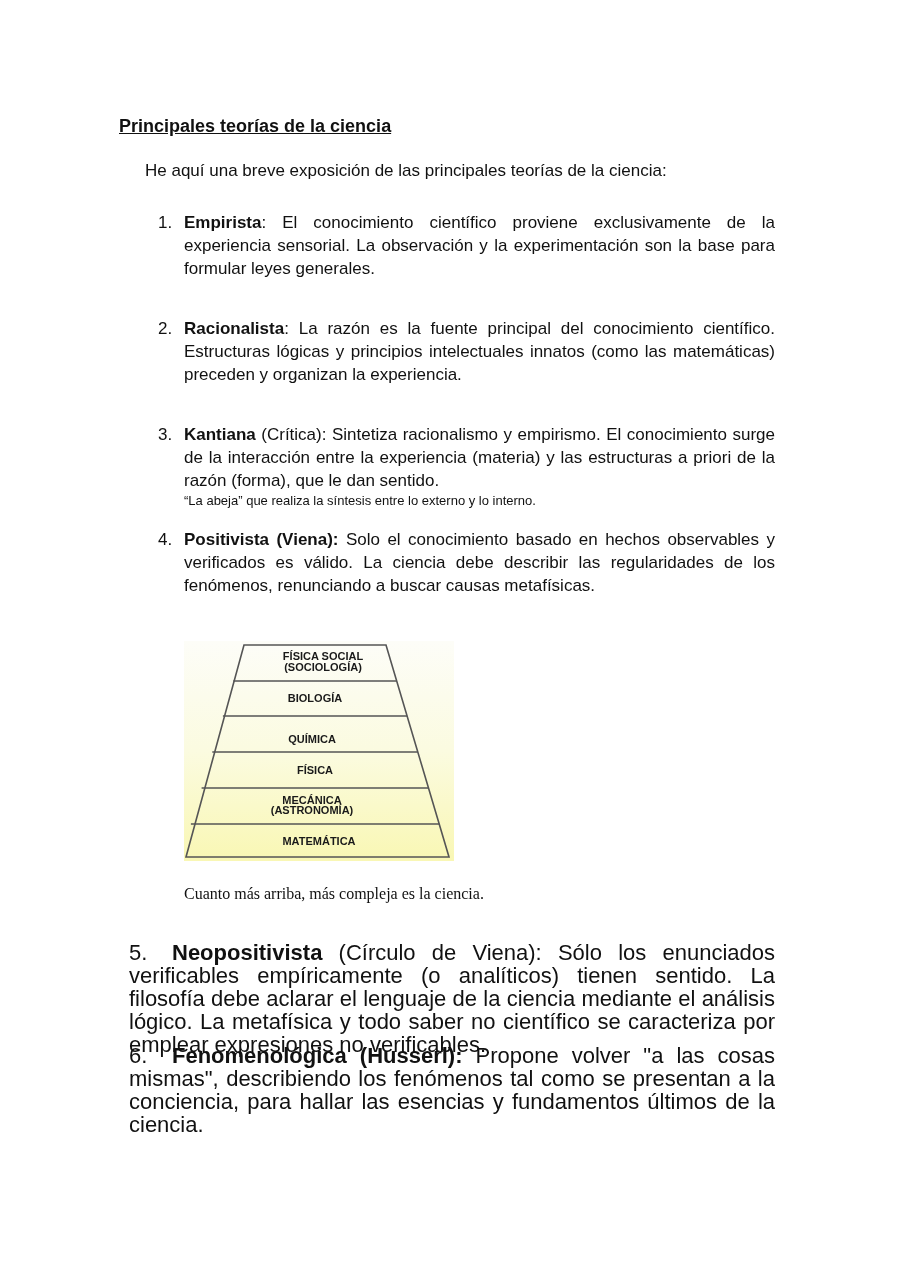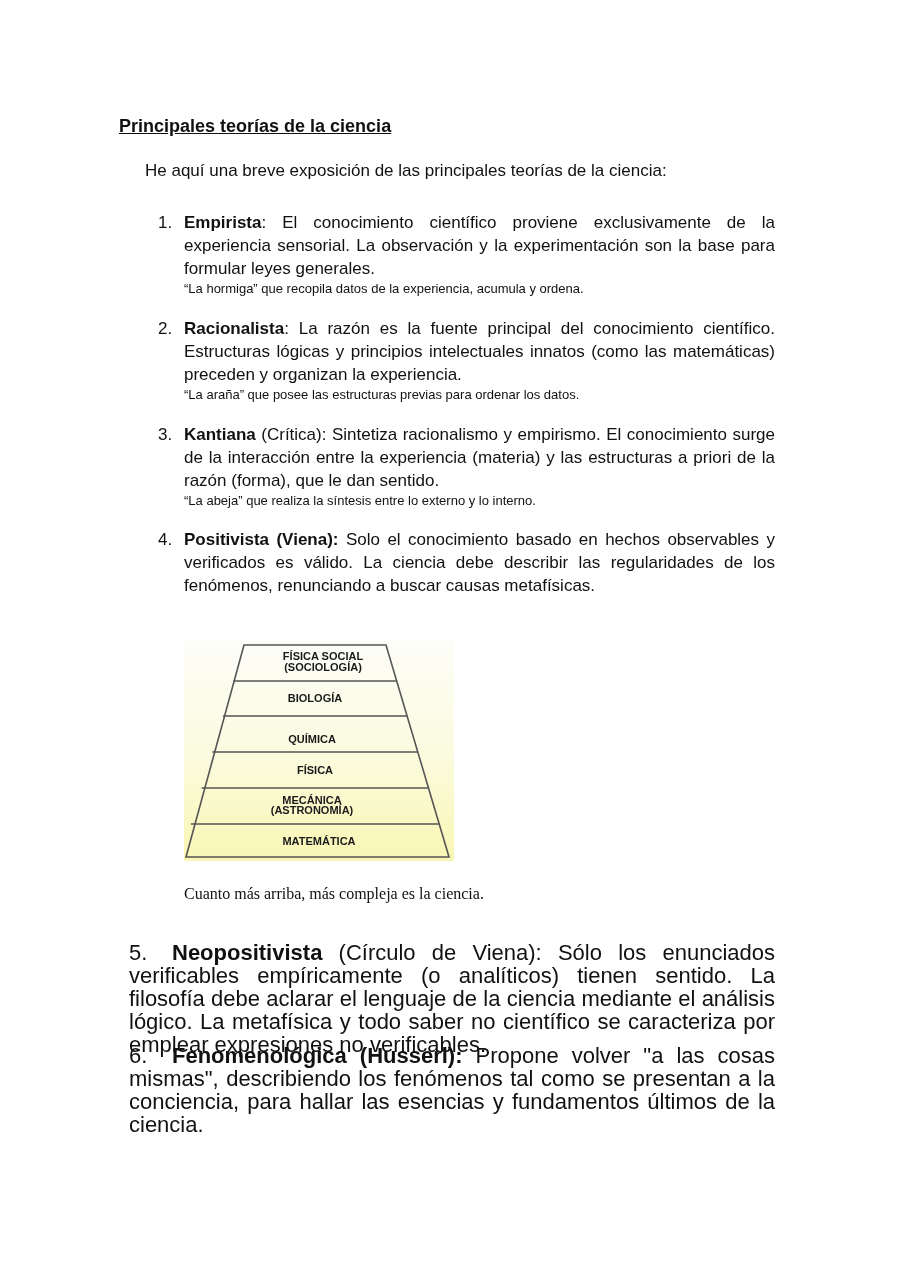--- a/index.html
+++ b/index.html
@@ -41,29 +41,27 @@
 
 <div class="page">
 
   <h1 class="title">Principales teorías de la ciencia</h1>
   <p class="intro">He aquí una breve exposición de las principales teorías de la ciencia:</p>
 
   <div class="item" style="top:211px;">
     <span class="num">1.</span>
     <div class="body">
       <b>Empirista</b><span>: El conocimiento científico proviene exclusivamente de la experiencia sensorial. La observación y la experimentación son la base para formular leyes generales.</span>
-      <div class="quote">“La hormiga” que recopila datos de la experiencia, acumula y ordena.</div>
     </div>
   </div>
 
   <div class="item" style="top:317px;">
     <span class="num">2.</span>
     <div class="body">
       <b>Racionalista</b><span>: La razón es la fuente principal del conocimiento científico. Estructuras lógicas y principios intelectuales innatos (como las matemáticas) preceden y organizan la experiencia.</span>
-      <div class="quote">“La araña” que posee las estructuras previas para ordenar los datos.</div>
     </div>
   </div>
 
   <div class="item" style="top:423px;">
     <span class="num">3.</span>
     <div class="body">
       <b>Kantiana</b><span> (Crítica): Sintetiza racionalismo y empirismo. El conocimiento surge de la interacción entre la experiencia (materia) y las estructuras a priori de la razón (forma), que le dan sentido.</span>
       <div class="quote">“La abeja” que realiza la síntesis entre lo externo y lo interno.</div>
     </div>
   </div>

